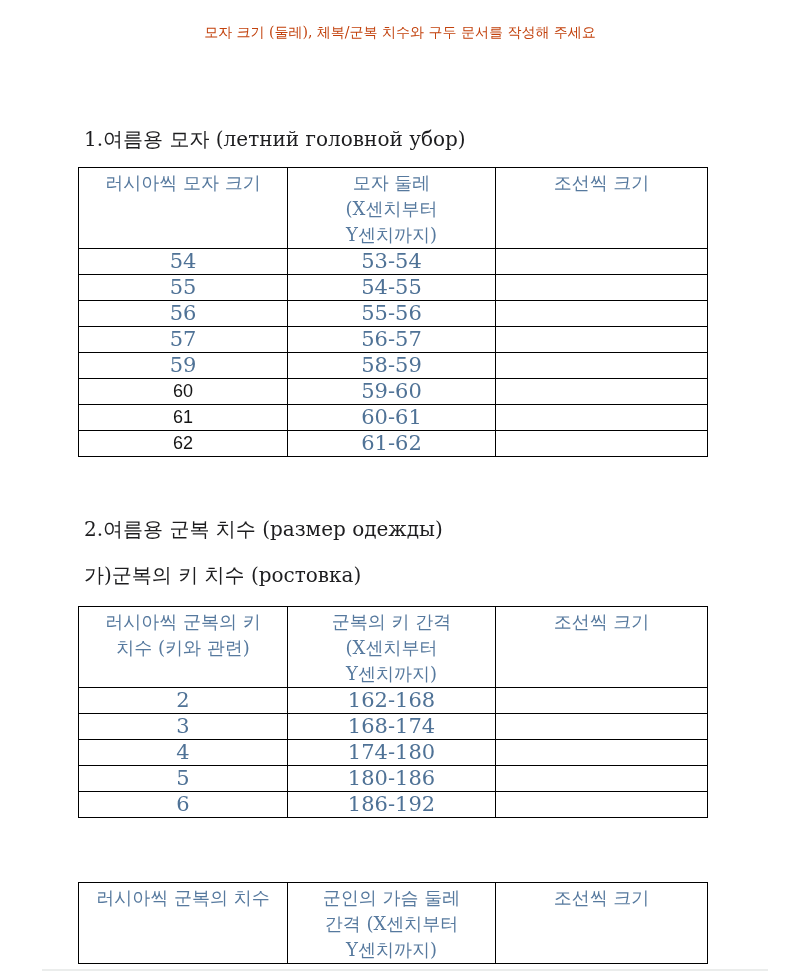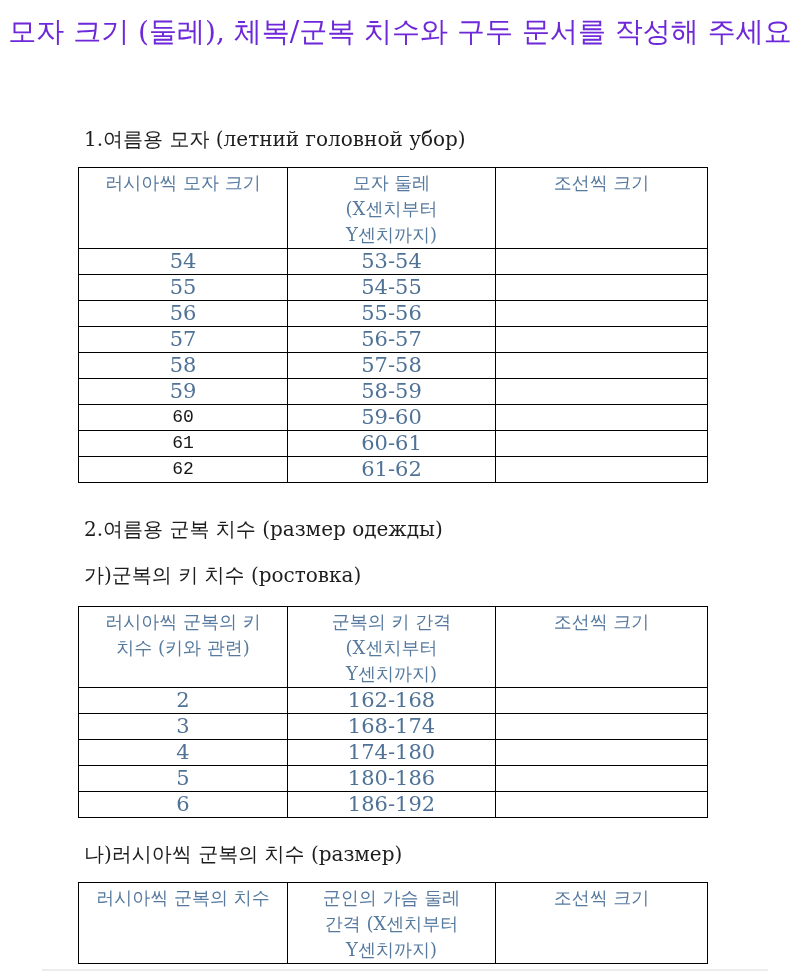--- a/index.html
+++ b/index.html
@@ -11,23 +11,23 @@
     font-family: "DejaVu Serif", "Liberation Serif", serif;
     color: #1d1d1f;
     overflow: hidden;
   }
 
   .title {
     position: absolute;
     top: 16px; left: 0;
     width: 800px;
     text-align: center;
-    font-size: 28px;
+    font-size: 14px;
     line-height: 32px;
-    color: #6d28d9;
+    color: #c2410c;
   }
   .subtitle {
     position: absolute;
     top: 58px; left: 0;
     width: 800px;
     text-align: center;
     font-size: 21px;
     line-height: 28px;
     color: #1d1d1f;
   }
@@ -76,21 +76,21 @@
   .t3 thead tr { height: 76px; }
 
   table.sz tbody tr { height: 26px; }
   table.sz td {
     vertical-align: middle;
     font-size: 21px;
     line-height: 25px;
     color: #4f7296;
   }
   table.sz td.typed {
-    font-family: Liberation Mono, monospace;
+    font-family: Liberation Sans, sans-serif;
     color: #151515;
     font-size: 18px;
     margin-top: 44px;
   }
 
   .bottom-edge {
     position: absolute;
     top: 969px; left: 42px;
     width: 726px; height: 2px;
     background: #ebedec;
@@ -136,25 +136,20 @@
         <td>56</td>
         <td>55-56</td>
         <td></td>
       </tr>
       <tr>
         <td>57</td>
         <td>56-57</td>
         <td></td>
       </tr>
       <tr>
-        <td>58</td>
-        <td>57-58</td>
-        <td></td>
-      </tr>
-      <tr>
         <td>59</td>
         <td>58-59</td>
         <td></td>
       </tr>
       <tr>
         <td class="typed">60</td>
         <td>59-60</td>
         <td></td>
       </tr>
       <tr>
@@ -211,21 +206,20 @@
         <td></td>
       </tr>
       <tr>
         <td>6</td>
         <td>186-192</td>
         <td></td>
       </tr>
     </tbody>
   </table>
 
-  <div class="sec-heading h3">나)러시아씩 군복의 치수 (размер)</div>
 
   <table class="sz t3">
     <colgroup>
         <col style="width:209px">
         <col style="width:208px">
         <col style="width:212px">
       </colgroup>
     <thead>
       <tr>
         <th>러시아씩 군복의 치수</th>

